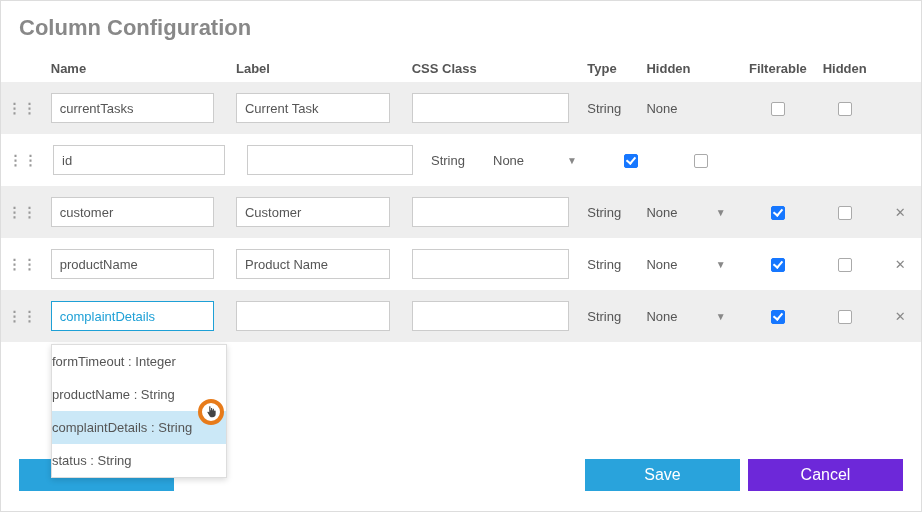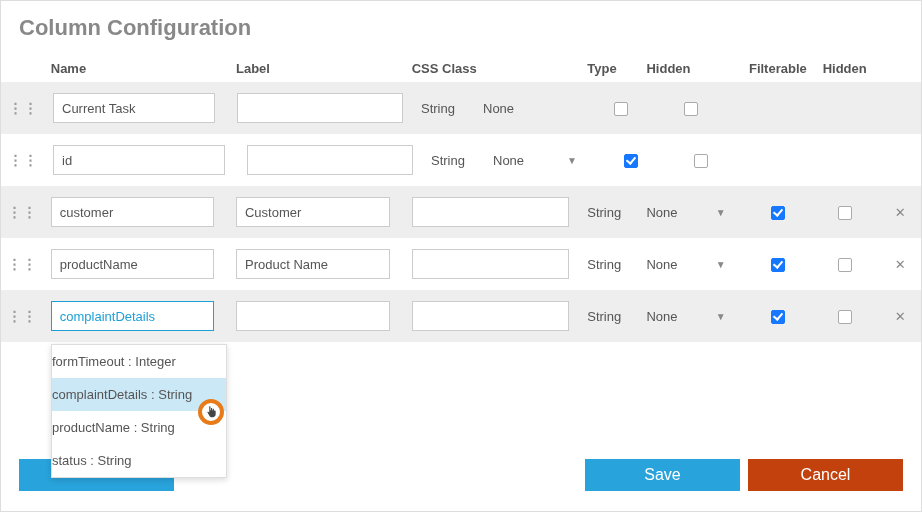--- a/index.html
+++ b/index.html
@@ -131,21 +131,21 @@
     height: 32px;
     min-width: 155px;
     border: none;
     font-size: 16px;
     color: #fff;
     cursor: pointer;
     font-family: inherit;
   }
   .btn-left { background: #29a3dc; width: 150px; }
   .btn-save { background: #29a3dc; }
-  .btn-cancel { background: #c2410c; margin-left: 8px; }
+  .btn-cancel { background: #6d28d9; margin-left: 8px; }
   .right-btns { display:flex; }
   
   .suggest {
     position: absolute;
     left: 50px;
     top: 343px;
     width: 176px;
     background: #fff;
     border: 1px solid #ddd;
     box-shadow: 0 2px 6px rgba(0,0,0,.15);
@@ -194,20 +194,21 @@
     <div class="c-del"></div>
   </div>
   <div id="rows-host">
       <div class="data-row alt">
         <div class="c-drag">
           <span class="drag-handle">
             <span class="dotcol"></span>
             <span class="dotcol"></span>
           </span>
         </div>
+        <div class="c-name"><input type="text" class="name-input" value="currentTasks" style=""></div>
         <div class="c-label"><input type="text" value="Current Task" style=""></div>
         <div class="c-css"><input type="text" style=""></div>
         <div class="c-type">String</div>
         <div class="c-sort">
           <div class="sort-wrap">
             <span>None</span>
           </div>
         </div>
         <div class="c-filter"><input type="checkbox" class="cb" style=""></div>
         <div class="c-hidden"><input type="checkbox" class="cb" style=""></div>
@@ -294,22 +295,22 @@
         </div>
         <div class="c-filter"><input type="checkbox" class="cb" checked="" style=""></div>
         <div class="c-hidden"><input type="checkbox" class="cb" style=""></div>
         <div class="c-del"><span class="x-btn">✕</span></div>
       </div>
     </div>
 </div>
 
 <div class="suggest" id="suggest-host">
     <div class="sug-item">formTimeout : Integer</div>
+    <div class="sug-item">productName : String</div>
     <div class="sug-item sel">complaintDetails : String</div>
-    <div class="sug-item">productName : String</div>
     <div class="sug-item">status : String</div>
   </div>
 
 <div class="cursor-ring">
   <svg viewBox="0 0 24 24">
       <path fill="#333" d="M10 2h3v5h4l-1 3h-3v9c0 1-1 2-2 2h-1v-11h-3l1-3h3V2z" opacity="0"></path>
       <path fill="#444" d="M9 3c0-1 2-1 2 0v6h1V6c0-1 2-1 2 0v3h1V7c0-1 2-1 2 0v3h1c0-1 2-1 2 1v5c0 3-2 5-5 5h-2c-2 0-3-1-4-3l-3-5c-1-1 1-2 2-1l1 1V3z"></path>
     </svg>
 </div>
 

